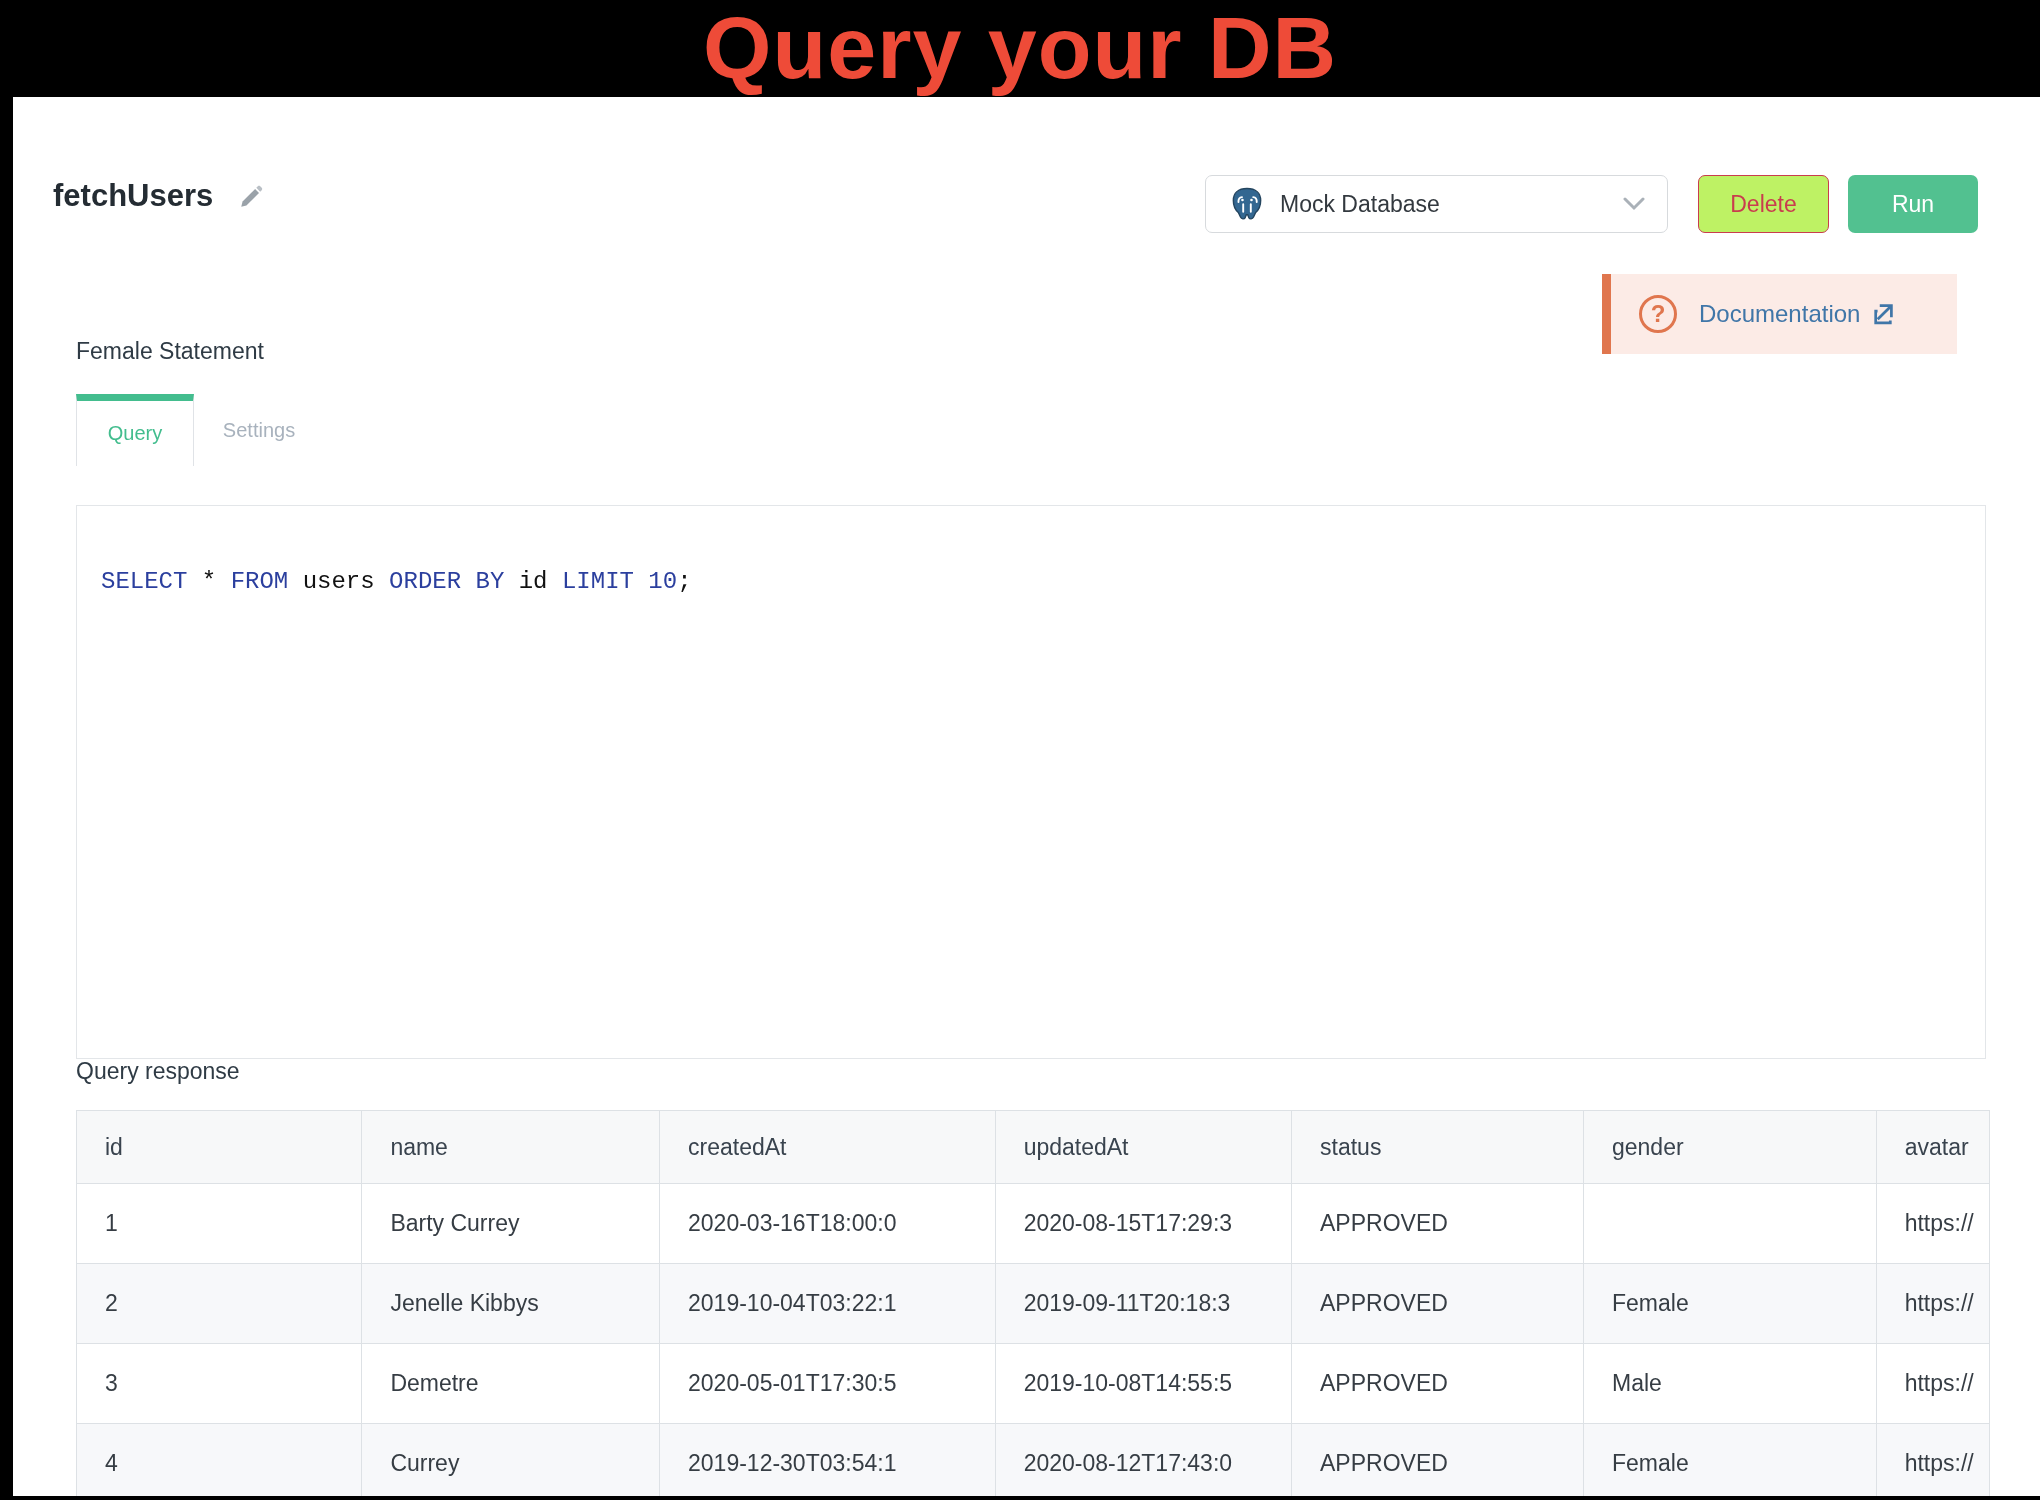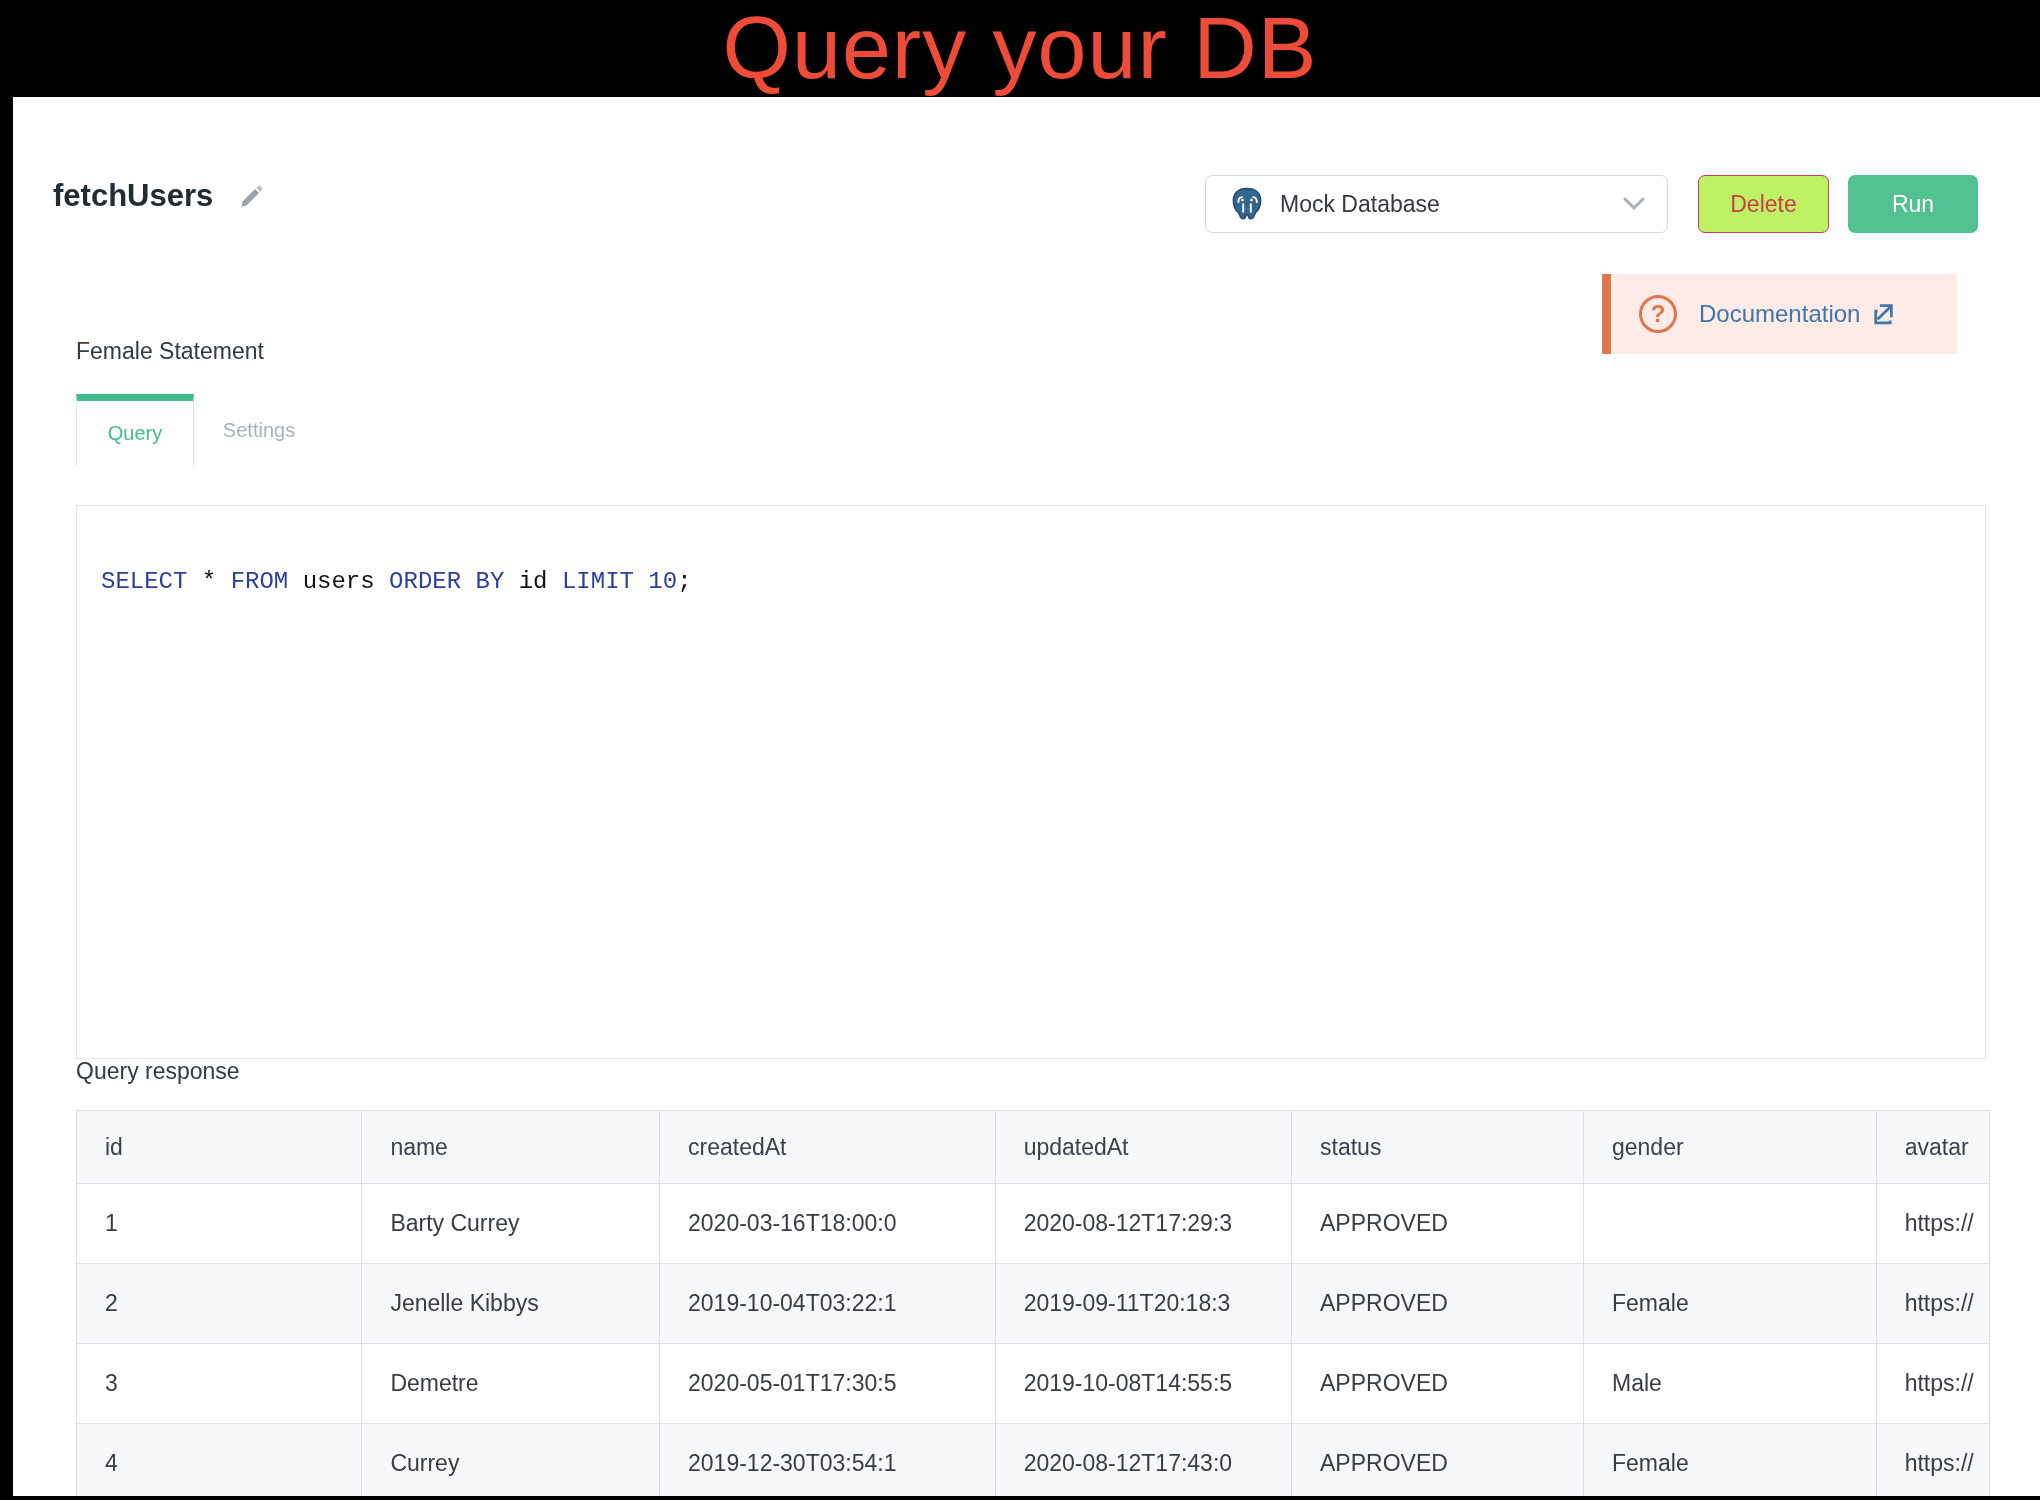--- a/index.html
+++ b/index.html
@@ -3,21 +3,21 @@
 <meta charset="utf-8">
 <style>
   * { margin:0; padding:0; box-sizing:border-box; }
   html,body { background:#000; }
   .page { position:relative; width:2040px; height:1500px; background:#000; overflow:hidden;
           font-family:"Liberation Sans", sans-serif; }
   .content-bg { position:absolute; left:13px; top:97px; width:2027px; height:1399px; background:#fff; }
 
   
   .banner { position:absolute; left:0; top:0; width:2040px; height:97px; overflow:visible; text-align:center; }
-  .banner-title { font-size:88px; line-height:95px; font-weight:400; color:var(--banner_red); letter-spacing:1px; }
+  .banner-title { font-size:88px; line-height:95px; font-weight:700; color:var(--banner_red); letter-spacing:1px; }
 
   
   .query-name { position:absolute; left:53px; top:178px; font-size:31px; font-weight:700; color:var(--text_dark); }
   .pencil { position:absolute; left:238px; top:184px; width:26px; height:26px; cursor:pointer; }
 
   .db-select { position:absolute; left:1205px; top:175px; width:463px; height:58px; background:#fff;
                border:1px solid #d7dadd; border-radius:7px; display:flex; align-items:center; cursor:pointer;justify-content:space-between; }
   .db-select .pg { width:38px; height:38px; margin-left:22px; }
   .db-select .db-label { margin-left:14px; font-size:23px; color:#33393f; flex:1; }
   .db-select .chev { margin-right:22px; width:22px; height:14px; }
@@ -124,21 +124,21 @@
             <th style="width: 298px;">status</th>
             <th style="width: 301px;">gender</th>
             <th style="width: 114px;">avatar</th>
           </tr>
         </thead>
       <tbody>
           <tr>
             <td>1</td>
             <td>Barty Currey</td>
             <td>2020-03-16T18:00:0</td>
-            <td>2020-08-12T17:29:3</td>
+            <td>2020-08-15T17:29:3</td>
             <td>APPROVED</td>
             <td></td>
             <td>https://</td>
           </tr>
           <tr class="stripe">
             <td>2</td>
             <td>Jenelle Kibbys</td>
             <td>2019-10-04T03:22:1</td>
             <td>2019-09-11T20:18:3</td>
             <td>APPROVED</td>

